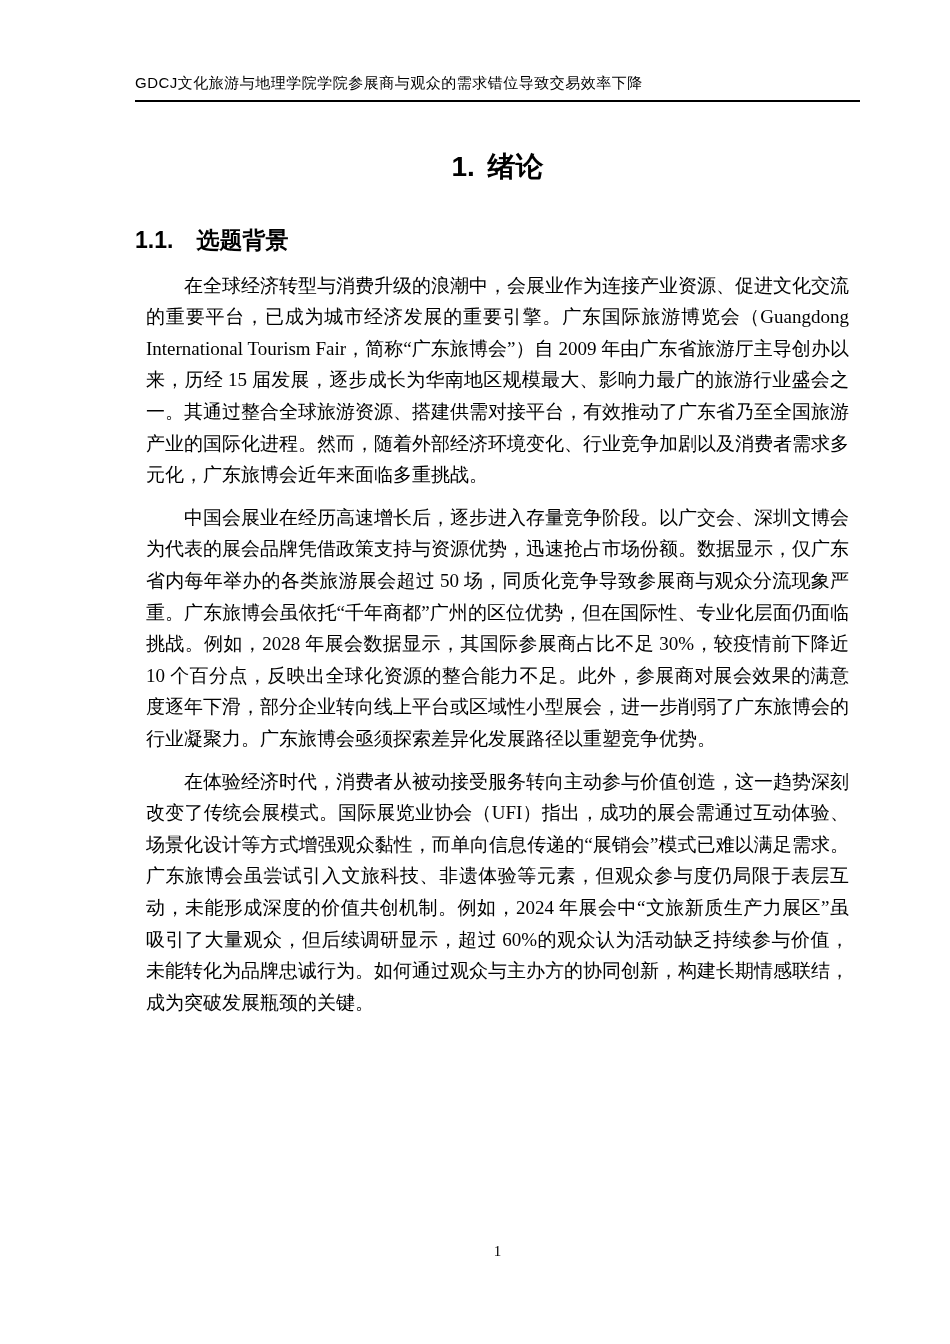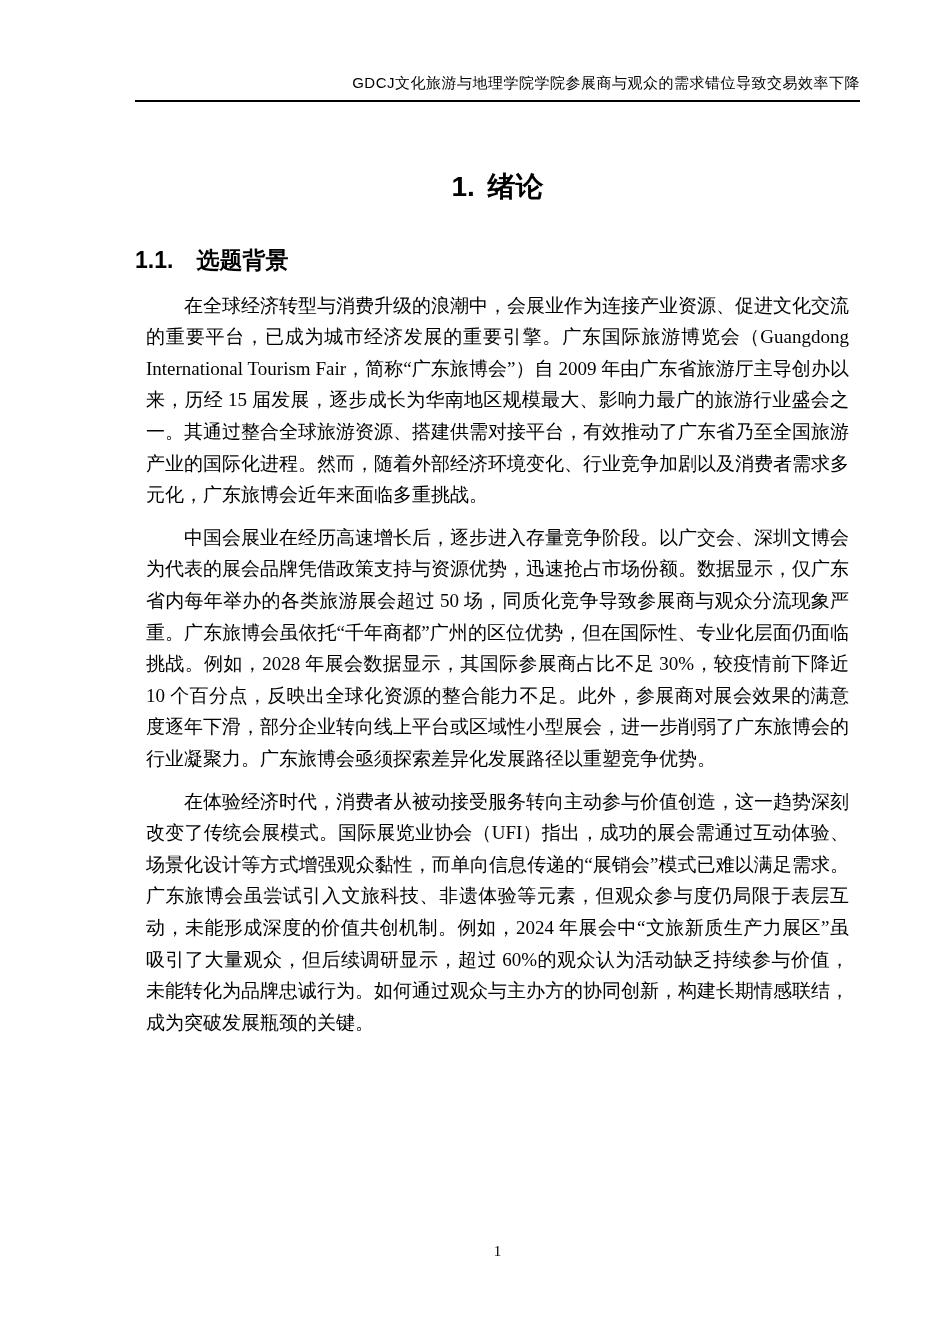--- a/index.html
+++ b/index.html
@@ -15,37 +15,37 @@
     color: #000000;
     overflow: hidden;
   }
   
   .page-header {
     position: absolute;
     top: 74px;
     left: 135px;
     right: 90px;
     display: flex;
-    justify-content: flex-end;
+    justify-content: flex-start;
     align-items: baseline;
     font-family: "Liberation Sans", "DejaVu Sans", sans-serif;
     font-size: 15px;
     letter-spacing: 0.5px;
     border-bottom: 2px solid #000000;
     padding-bottom: 7px;
   }
   
   .content {
     position: absolute;
     top: 101px;
     left: 135px;
     right: 90px;
   }
   h1.chapter-title {
-    margin: 70px 0 0 0;
+    margin: 50px 0 0 0;
     text-align: center;
     font-family: "Liberation Sans", "DejaVu Sans", sans-serif;
     font-weight: bold;
     font-size: 28px;
     line-height: 1.15;
   }
   h1.chapter-title .num { margin-right: 0.45em; }
   h2.section-heading {
     margin: 44px 0 16px 0;
     font-family: "Liberation Sans", "DejaVu Sans", sans-serif;

